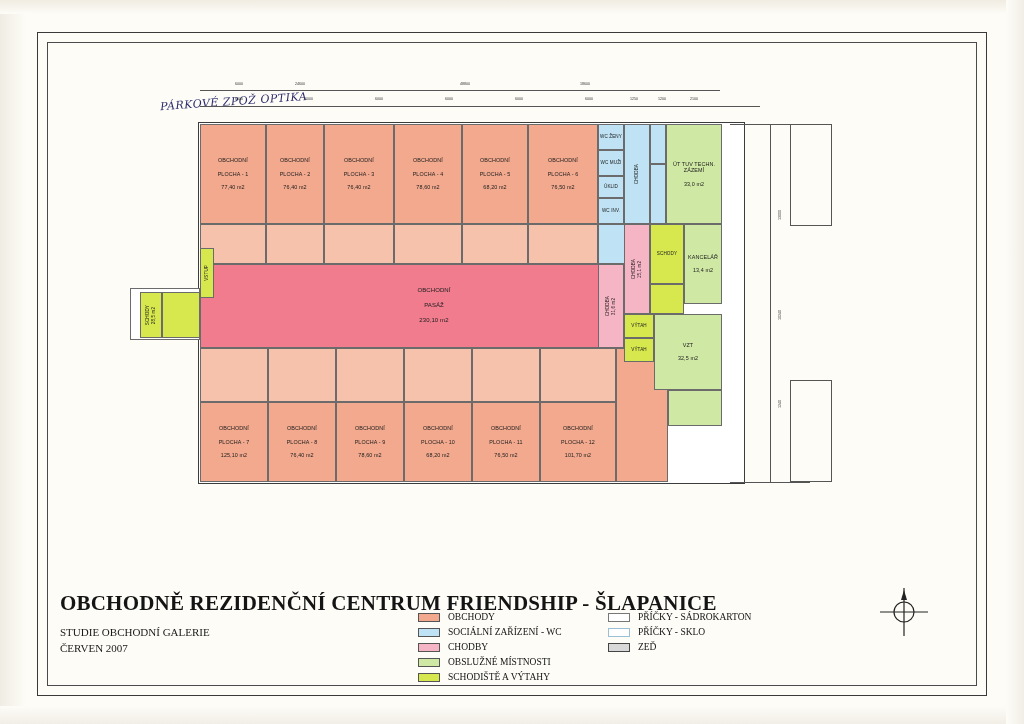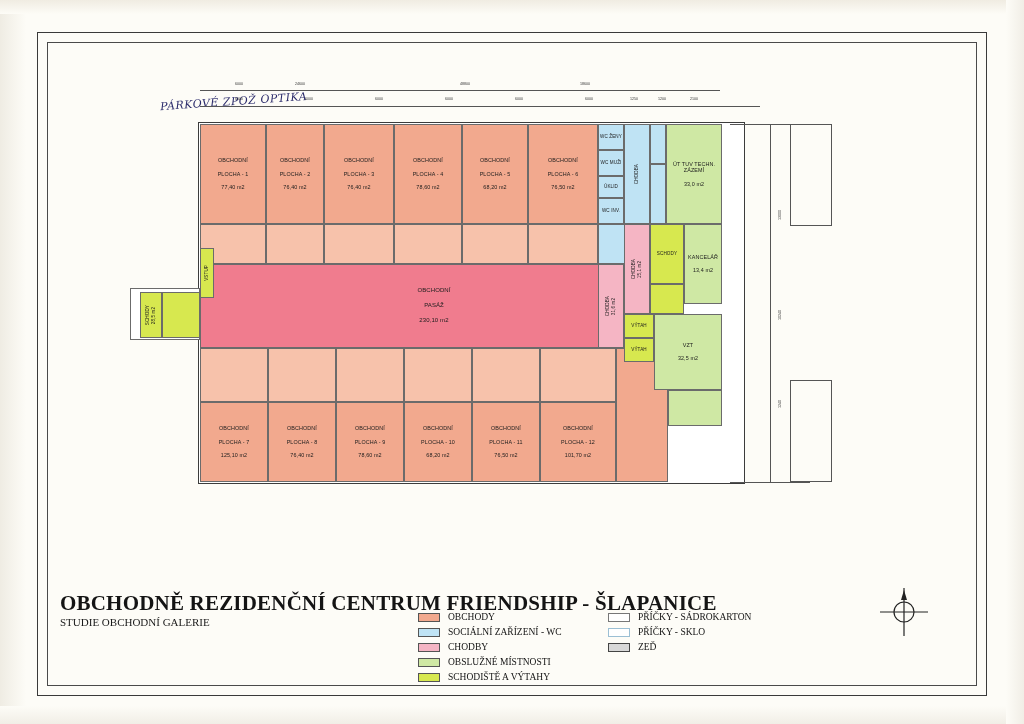--- a/index.html
+++ b/index.html
@@ -67,21 +67,21 @@
     letter-spacing:.5px;
   }
   
   #title{
     position:absolute;left:60px;top:591px;width:880px;
   }
   .main-title{
     font-size:21px;font-weight:bold;color:#141414;letter-spacing:.2px;
     font-family:"Liberation Serif", serif;
   }
-  .sub{font-size:11px;color:#1a1a1a;font-family:"Liberation Serif", serif;}
+  .sub{font-size:11px;color:#1a1a1a;margin-top:10px;font-family:"Liberation Serif", serif;}
   .sub2{font-size:11px;color:#1a1a1a;margin-top:4px;font-family:"Liberation Serif", serif;}
   
   #legend1{position:absolute;left:418px;top:612px;font-size:9.5px;}
   #legend2{position:absolute;left:608px;top:612px;font-size:9.5px;}
   .leg-row{display:flex;align-items:center;margin-bottom:5px;}
   .swatch{width:22px;height:9px;border:1px solid #555;margin-right:8px;box-sizing:border-box;}
   .leg-label{color:#141414;font-family:"Liberation Serif", serif;}
   
   #north{position:absolute;left:880px;top:588px;width:48px;height:48px;}
   
@@ -360,20 +360,21 @@
     <div class="dimlabel vert" style="left:648px;top:230px;">10240</div>
     <div class="dimlabel vert" style="left:648px;top:320px;">1240</div>
 
     <div style="position:absolute;left:660px;top:44px;width:40px;height:100px;border:1px solid #555;"></div>
     <div style="position:absolute;left:660px;top:300px;width:40px;height:100px;border:1px solid #555;"></div>
   </div>
 
   <div id="title">
     <div class="main-title">OBCHODNĚ REZIDENČNÍ CENTRUM FRIENDSHIP - ŠLAPANICE</div>
     <div class="sub">STUDIE OBCHODNÍ GALERIE</div>
+    <div class="sub2">ČERVEN 2007</div>
   </div>
 
   <div id="legend1">
     <div class="leg-row">
       <div class="swatch" style="background:#f2a98e;"></div>
       <div class="leg-label">OBCHODY</div>
     </div>
     <div class="leg-row">
       <div class="swatch" style="background:#bfe3f4;"></div>
       <div class="leg-label">SOCIÁLNÍ ZAŘÍZENÍ - WC</div>

